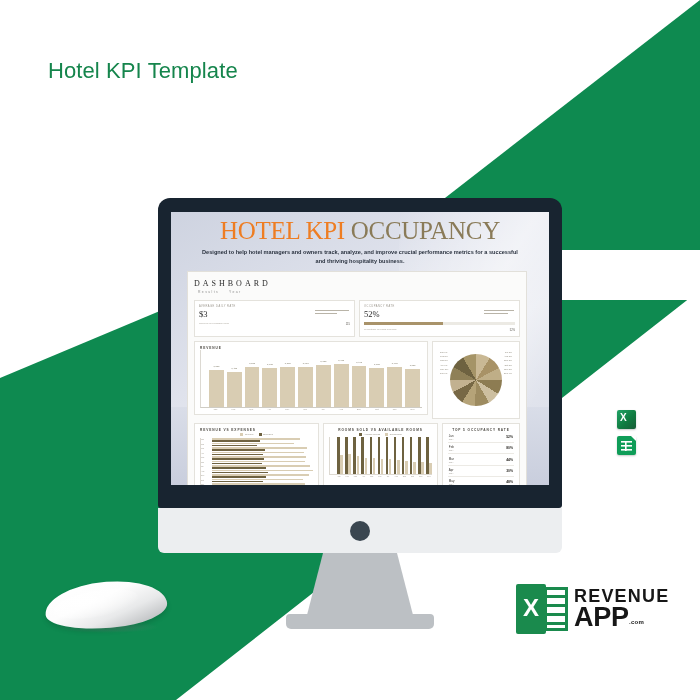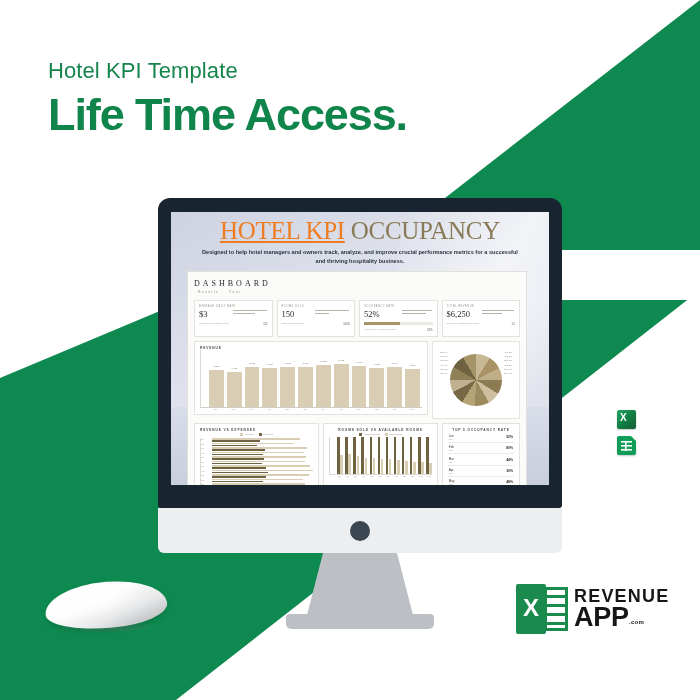--- a/index.html
+++ b/index.html
@@ -83,21 +83,21 @@
     background: #bcc0c4; border-radius: 4px 4px 5px 5px;
     margin-top: -1px;
   }
 
   
   .sheet { position: absolute; left: 10px; top: 6px; width: 358px; }
   .sheet-title {
     text-align: center; font-family: "Liberation Serif", serif;
     font-size: 25px; line-height: 1; letter-spacing: -.3px; white-space: nowrap;
   }
-  .t-orange { color: #ee7d22; text-decoration: underline; }
+  .t-orange { color: #ee7d22; }
   .t-tan { color: #8a7b58; }
   .sheet-sub {
     text-align: center; font-size: 5.6px; color: #2b3340;
     line-height: 1.55; margin-top: 5px; padding: 0 18px; font-weight: 600;
   }
   .dash-card {
     margin: 6px 12px 0 6px; background: #fbfbfa;
     border: .5px solid #e2e0da; padding: 7px 6px 6px 6px;
   }
   .dash-head { font-size: 8px; letter-spacing: 3px; color: #2c2c2c; font-family:"Liberation Serif",serif;}
@@ -220,21 +220,20 @@
 <body>
 
 <div id="stage">
 
   <div class="green-band-top"></div>
   <div class="green-band-left"></div>
   <div class="green-mask-white"></div>
 
   <div class="headline-wrap">
     <div class="eyebrow">Hotel KPI Template</div>
-    <div class="headline">Life Time Access.</div>
   </div>
 
   <div class="monitor">
     <div class="bezel">
       <div class="screen">
         <div class="screen-floor"></div>
         <div class="screen-sheen"></div>
 
         <div class="sheet">
           <div class="sheet-title">
@@ -256,56 +255,32 @@
                 <div class="kpi-side">
                   <i class="kpi-line" style="width:34px"></i>
                     <i class="kpi-line" style="width:22px"></i>
                 </div>
                 <div class="kpi-foot">
                   <div class="kpi-foot-l">Revenue per available room</div>
                   <div class="kpi-foot-r">115</div>
                 </div>
               </div>
               <div class="kpi">
-                <div class="kpi-lbl">ROOMS SOLD</div>
-                <div class="kpi-val">150</div>
-                <div class="kpi-side">
-                  <i class="kpi-line" style="width:34px"></i>
-                    <i class="kpi-line" style="width:14px"></i>
-                </div>
-                <div class="kpi-foot">
-                  <div class="kpi-foot-l">Total rooms occupied</div>
-                  <div class="kpi-foot-r">100%</div>
-                </div>
-              </div>
-              <div class="kpi">
                 <div class="kpi-lbl">OCCUPANCY RATE</div>
                 <div class="kpi-val">52%</div>
                 <div class="kpi-side">
                   <i class="kpi-line" style="width:30px"></i>
                     <i class="kpi-line" style="width:24px"></i>
                 </div>
                 <div class="kpi-bar">
                     <i style="width:52%"></i>
                   </div>
                 <div class="kpi-foot">
                   <div class="kpi-foot-l">Percentage of rooms occupied</div>
                   <div class="kpi-foot-r">52%</div>
-                </div>
-              </div>
-              <div class="kpi">
-                <div class="kpi-lbl">TOTAL REVENUE</div>
-                <div class="kpi-val">$6,250</div>
-                <div class="kpi-side">
-                  <i class="kpi-line" style="width:32px"></i>
-                    <i class="kpi-line" style="width:20px"></i>
-                </div>
-                <div class="kpi-foot">
-                  <div class="kpi-foot-l">Revenue generated this period</div>
-                  <div class="kpi-foot-r">1.5</div>
                 </div>
               </div>
             </div>
 
             <div class="mid-row">
               <div class="panel bars-panel">
                 <div class="panel-title">REVENUE</div>
                 <div class="bars-area" id="revenue-bars">
                     <div class="bar" style="height: 72.5%;">
                       <i>5,800</i>

